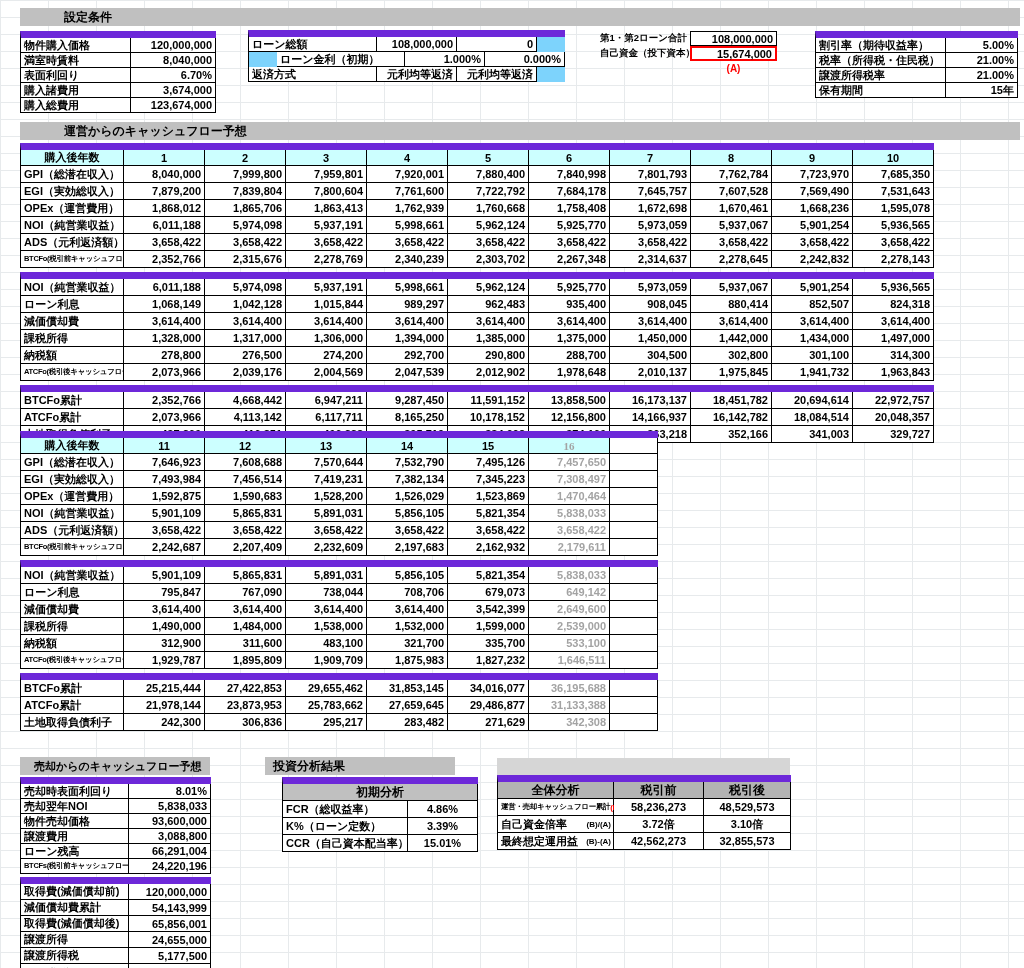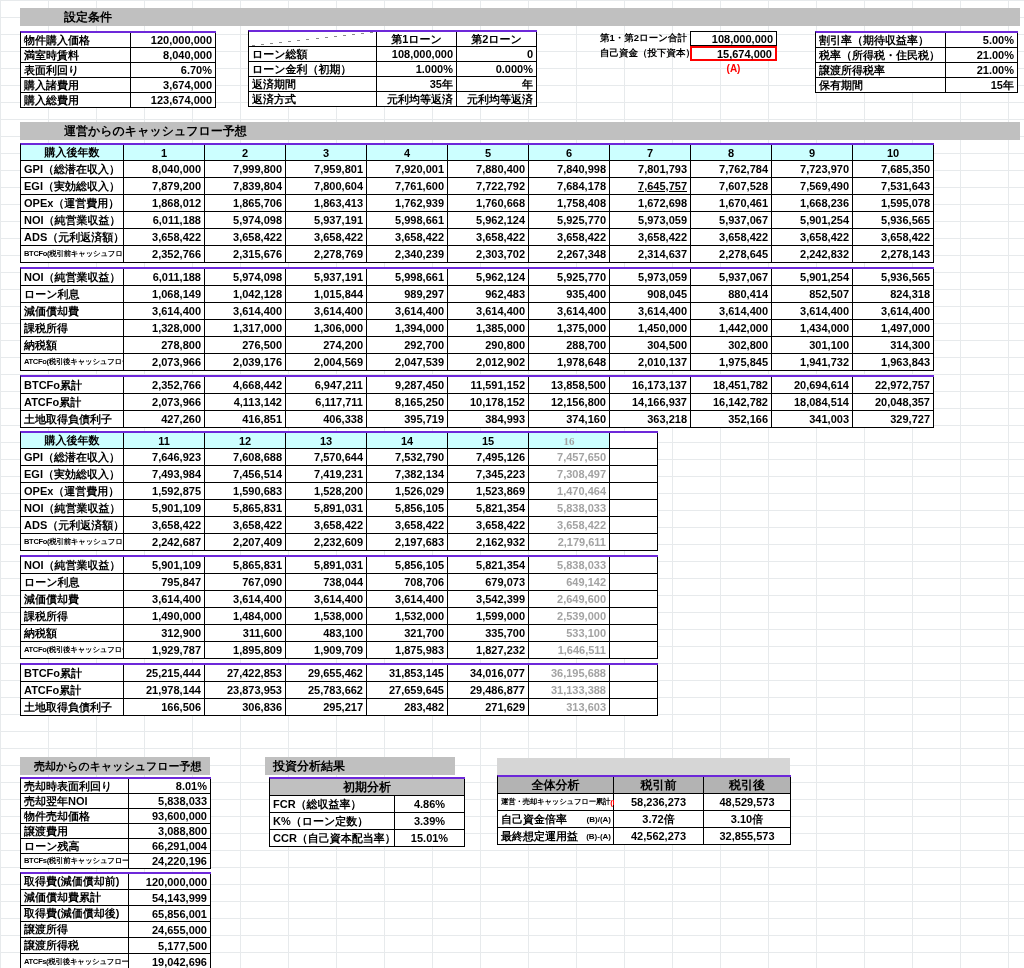--- a/index.html
+++ b/index.html
@@ -2,21 +2,21 @@
 <html><head>
 <meta charset="utf-8">
 <style>
 *{margin:0;padding:0;box-sizing:border-box}
 html,body{width:1024px;height:968px;overflow:hidden}
 body{position:relative;background:#fff;font-family:"Liberation Sans","DejaVu Sans",sans-serif;font-weight:bold;font-size:11px;color:#000}
 .grid-bg{position:absolute;inset:0;background-image:linear-gradient(to right,#e7eaec 1px,transparent 1px),linear-gradient(to bottom,#e7eaec 1px,transparent 1px);background-size:48px 17px}
 .bar{position:absolute;height:18px;background:#c0c0c0;line-height:18px;font-size:12px;white-space:nowrap;overflow:hidden}
 .strip{position:absolute;height:17px;background:#d6d6d6}
 .abs{position:absolute}
-.box{border-top:2px solid #6d28d9;border-left:1px solid #000;width:max-content;background:#7dd3fc}
+.box{border-top:7px solid #6d28d9;border-left:1px solid #000;width:max-content;background:#7dd3fc}
 .r{display:flex}
 .c{position:relative;display:flex;align-items:center;border-right:1px solid #000;border-bottom:1px solid #000;background:#fff;white-space:nowrap}
 .lab{padding-left:3px}
 .num{justify-content:flex-end;padding-right:3px}
 .ctr{justify-content:center}
 .hdr{background:#ccffff}
 .gray{color:#a3a3a3}
 .sm{font-size:7.5px;letter-spacing:-0.3px}
 .diag{background:linear-gradient(to bottom right,#fff 49.4%,#888 49.4%,#888 50.6%,#fff 50.6%)}
 .eqlab{display:flex;align-items:center;width:90px;height:15px;font-size:9.5px;white-space:nowrap}
@@ -54,38 +54,28 @@
       </div>
       <div class="r">
         <div class="c lab" style="width: 110px; height: 15px;">購入総費用</div>
         <div class="c num" style="width: 85px; height: 15px;">123,674,000</div>
       </div>
     </div>
   </div>
 <div id="loan" class="abs" style="left:248px;top:30px">
     <div class="box">
       <div class="r">
-        <div class="c diag" style="width: 128px; height: 15px;"></div>
-        <div class="c ctr" style="width: 80px; height: 15px;">第1ローン</div>
-        <div class="c ctr" style="width: 80px; height: 15px;">第2ローン</div>
-      </div>
-      <div class="r">
         <div class="c lab" style="width: 128px; height: 15px;">ローン総額</div>
         <div class="c num" style="width: 80px; height: 15px;">108,000,000</div>
         <div class="c num" style="width: 80px; height: 15px;">0</div>
       </div>
       <div class="r">
-        <div class="c lab" style="width: 128px; height: 15px;">ローン金利（初期）</div>
+        <div class="c lab" style="width: 128px; height: 15px; margin-left: 28px;">ローン金利（初期）</div>
         <div class="c num" style="width: 80px; height: 15px;">1.000%</div>
         <div class="c num" style="width: 80px; height: 15px;">0.000%</div>
-      </div>
-      <div class="r">
-        <div class="c lab" style="width: 128px; height: 15px;">返済期間</div>
-        <div class="c num" style="width: 80px; height: 15px;">35年</div>
-        <div class="c num" style="width: 80px; height: 15px;">年</div>
       </div>
       <div class="r">
         <div class="c lab" style="width: 128px; height: 15px;">返済方式</div>
         <div class="c num" style="width: 80px; height: 15px;">元利均等返済</div>
         <div class="c num" style="width: 80px; height: 15px;">元利均等返済</div>
       </div>
     </div>
   </div>
 <div id="equity" class="abs" style="left:600px;top:31px">
     <div class="r">
@@ -152,21 +142,21 @@
         <div class="c num" style="width: 81px; height: 17px;">7,685,350</div>
       </div>
       <div class="r">
         <div class="c lab" style="width: 103px; height: 17px;">EGI（実効総収入）</div>
         <div class="c num" style="width: 81px; height: 17px;">7,879,200</div>
         <div class="c num" style="width: 81px; height: 17px;">7,839,804</div>
         <div class="c num" style="width: 81px; height: 17px;">7,800,604</div>
         <div class="c num" style="width: 81px; height: 17px;">7,761,600</div>
         <div class="c num" style="width: 81px; height: 17px;">7,722,792</div>
         <div class="c num" style="width: 81px; height: 17px;">7,684,178</div>
-        <div class="c num" style="width: 81px; height: 17px; text-decoration: underline;">7,645,757</div>
+        <div class="c num" style="width: 81px; height: 17px;">7,645,757</div>
         <div class="c num" style="width: 81px; height: 17px;">7,607,528</div>
         <div class="c num" style="width: 81px; height: 17px;">7,569,490</div>
         <div class="c num" style="width: 81px; height: 17px;">7,531,643</div>
       </div>
       <div class="r">
         <div class="c lab" style="width: 103px; height: 17px;">OPEx（運営費用）</div>
         <div class="c num" style="width: 81px; height: 17px;">1,868,012</div>
         <div class="c num" style="width: 81px; height: 17px;">1,865,706</div>
         <div class="c num" style="width: 81px; height: 17px;">1,863,413</div>
         <div class="c num" style="width: 81px; height: 17px;">1,762,939</div>
@@ -490,26 +480,26 @@
         <div class="c num" style="width: 81px; height: 17px;">21,978,144</div>
         <div class="c num" style="width: 81px; height: 17px;">23,873,953</div>
         <div class="c num" style="width: 81px; height: 17px;">25,783,662</div>
         <div class="c num" style="width: 81px; height: 17px;">27,659,645</div>
         <div class="c num" style="width: 81px; height: 17px;">29,486,877</div>
         <div class="c num gray" style="width: 81px; height: 17px;">31,133,388</div>
         <div class="c" style="width: 48px; height: 17px;"></div>
       </div>
       <div class="r">
         <div class="c lab" style="width: 103px; height: 17px;">土地取得負債利子</div>
-        <div class="c num" style="width: 81px; height: 17px;">166,506</div>
+        <div class="c num" style="width: 81px; height: 17px;">242,300</div>
         <div class="c num" style="width: 81px; height: 17px;">306,836</div>
         <div class="c num" style="width: 81px; height: 17px;">295,217</div>
         <div class="c num" style="width: 81px; height: 17px;">283,482</div>
         <div class="c num" style="width: 81px; height: 17px;">271,629</div>
-        <div class="c num gray" style="width: 81px; height: 17px;">313,603</div>
+        <div class="c num gray" style="width: 81px; height: 17px;">342,308</div>
         <div class="c" style="width: 48px; height: 17px;"></div>
       </div>
     </div>
   </div>
 
 <div class="bar" style="left:20px;top:757px;width:190px;padding-left:14px;font-size:11px">売却からのキャッシュフロー予想</div>
 <div id="sale" class="abs" style="left:20px;top:777px">
     <div class="box">
       <div class="r">
         <div class="c lab" style="width: 108px; height: 15px;">売却時表面利回り</div>
@@ -558,21 +548,21 @@
         <div class="c num" style="width: 82px; height: 16px;">5,177,500</div>
       </div>
       <div class="r">
         <div class="c lab sm" style="width: 108px; height: 16px;">ATCFs(税引後キャッシュフロー)</div>
         <div class="c num" style="width: 82px; height: 16px;">19,042,696</div>
       </div>
     </div>
   </div>
 
 <div class="bar" style="left:265px;top:757px;width:190px;padding-left:8px">投資分析結果</div>
-<div id="init" class="abs" style="left:269px;top:777px">
+<div id="init" class="abs" style="left:282px;top:777px">
     <div class="box">
       <div class="r">
         <div class="c ctr gbg" style="width: 195px; height: 17px;">初期分析</div>
       </div>
       <div class="r">
         <div class="c lab" style="width: 125px; height: 17px;">FCR（総収益率）</div>
         <div class="c ctr" style="width: 70px; height: 17px;">4.86%</div>
       </div>
       <div class="r">
         <div class="c lab" style="width: 125px; height: 17px;">K%（ローン定数）</div>

